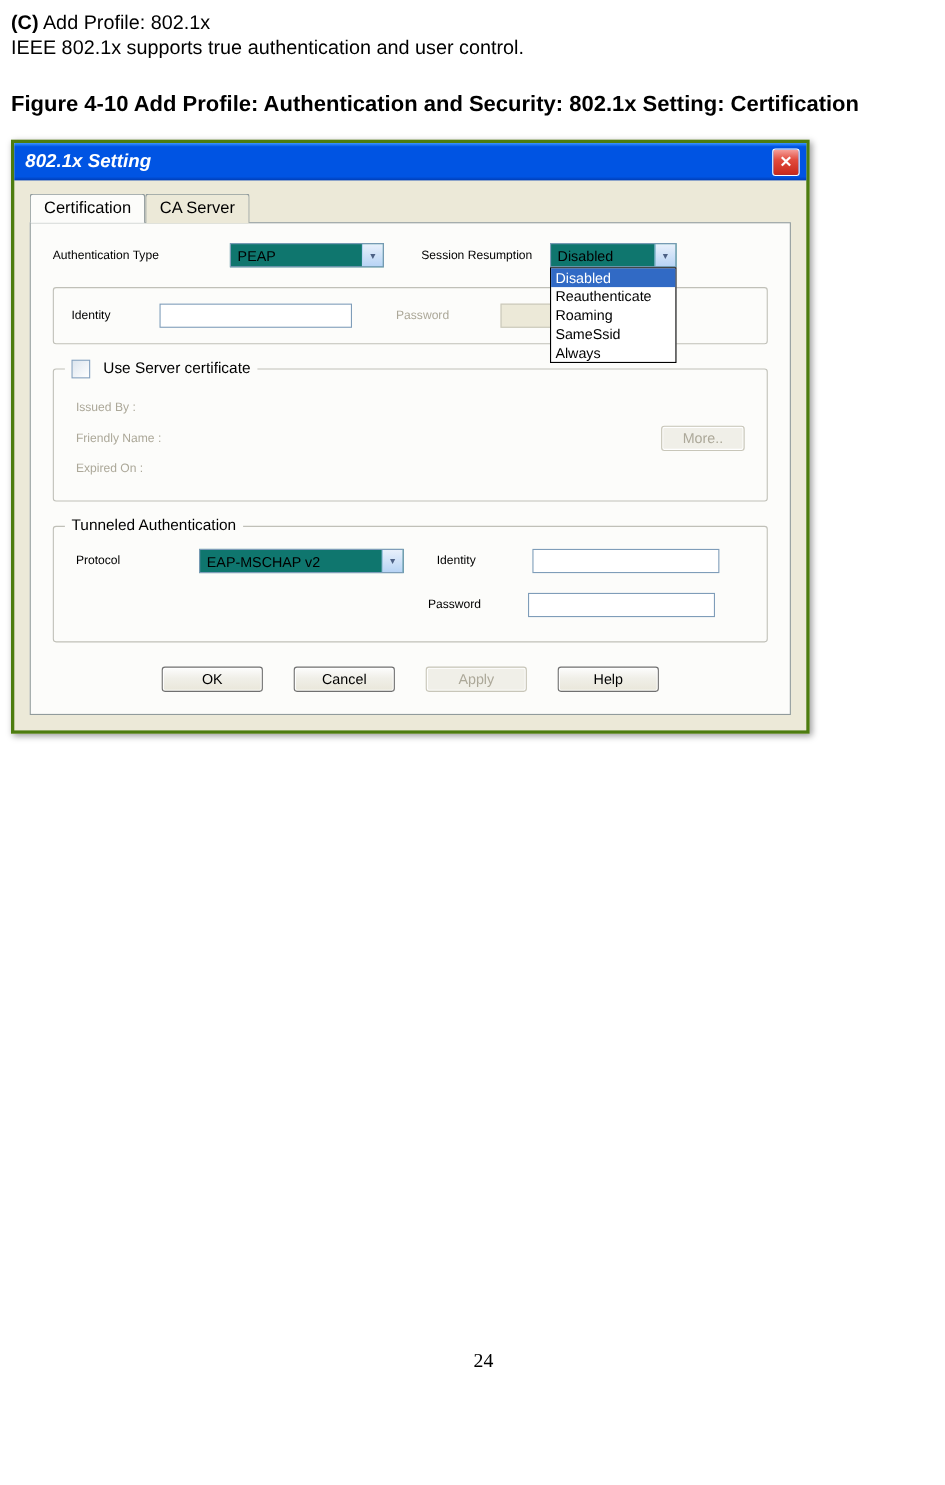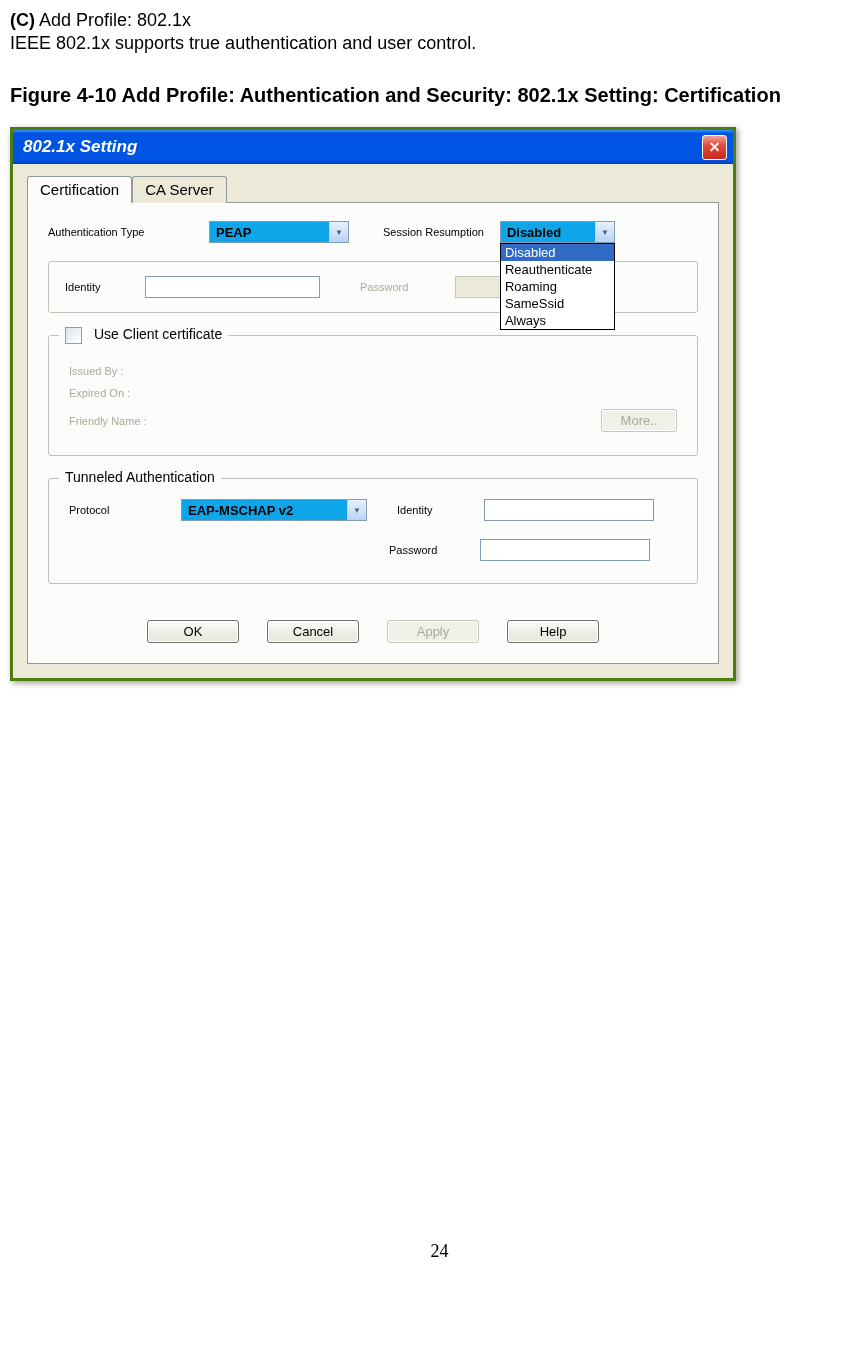--- a/index.html
+++ b/index.html
@@ -97,24 +97,23 @@
       gap: 12px;
       margin-bottom: 4px;
     }
     .label {
       font-size: 11px;
     }
     .combo {
       display: inline-flex;
       align-items: center;
       border: 1px solid #7f9db9;
-      background: #0ea5e9;
+      background: #0f766e;
       height: 22px;
       box-sizing: border-box;
-      font-weight: bold;
     }
     .combo-text {
       padding: 2px 6px;
       font-size: 13px;
       flex: 1;
     }
     .combo-btn {
       width: 18px;
       height: 20px;
       background: linear-gradient(#e8f0fb, #b8d4f5);
@@ -217,21 +216,21 @@
     .btn.disabled {
       color: #aca899;
       border-color:#c8c6b9;
       background:#f0efe8;
       cursor:default;
     }
     .button-row {
       display: flex;
       justify-content: center;
       gap: 28px;
-      margin-top: 36px;
+      margin-top: 22px;
     }
     .page-number {
       text-align: center;
       margin-top: 560px;
       font-size: 18px;
       font-family: "Times New Roman", serif;
     }
   </style>
 </head>
 <body>
@@ -282,33 +281,33 @@
       <div class="inset-row">
         <span class="label" style="width:60px;">Identity</span>
         <input class="text-input" style="width: 175px;" value="">
         <span class="label disabled-text" style="margin-left:20px;width:75px;">Password</span>
         <input class="text-input disabled" style="width: 155px;" value="">
       </div>
 
       <div class="fieldset">
         <div class="fieldset-legend">
           <span class="checkbox"></span>
-          <span>Use Client certificate</span>
+          <span>Use Server certificate</span>
         </div>
         <div class="cert-rows">
           <div class="cert-row">
               <span class="label disabled-text">Issued By :</span>
-            </div>
-          <div class="cert-row">
-              <span class="label disabled-text">Expired On :</span>
             </div>
           <div class="cert-row" style="justify-content:space-between;">
             <span class="label disabled-text">Friendly Name :</span>
             <div class="btn disabled" style="width:74px;">More..</div>
           </div>
+          <div class="cert-row">
+              <span class="label disabled-text">Expired On :</span>
+            </div>
         </div>
       </div>
 
       <div class="fieldset">
         <div class="fieldset-legend">Tunneled Authentication</div>
 
         <div class="row" style="margin-top:6px;align-items:center;">
           <span class="label" style="width:100px;">Protocol</span>
           <div class="combo" style="width:186px;">
             <span class="combo-text">EAP-MSCHAP v2</span>

